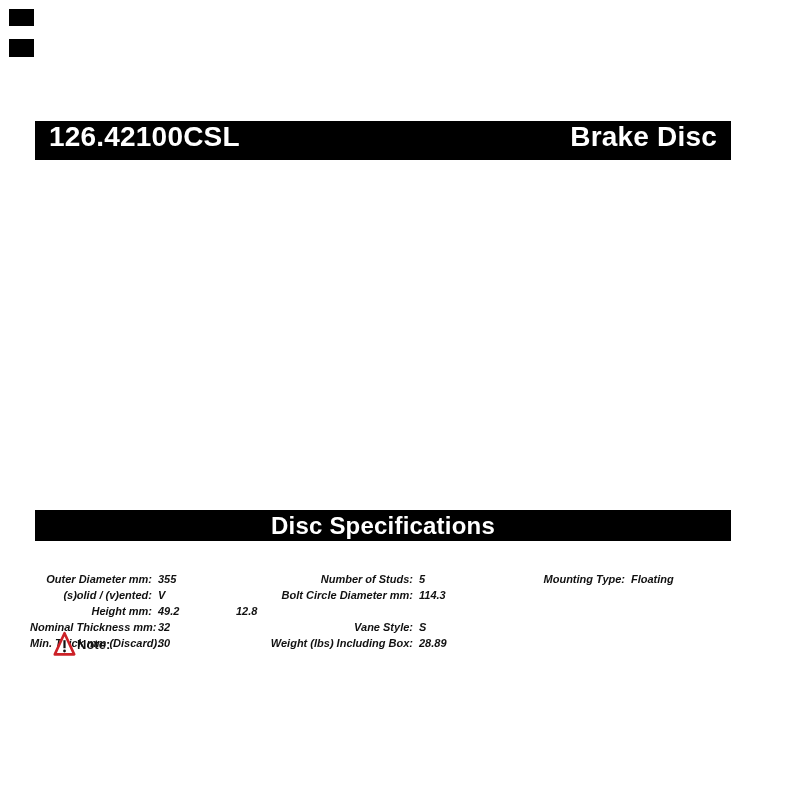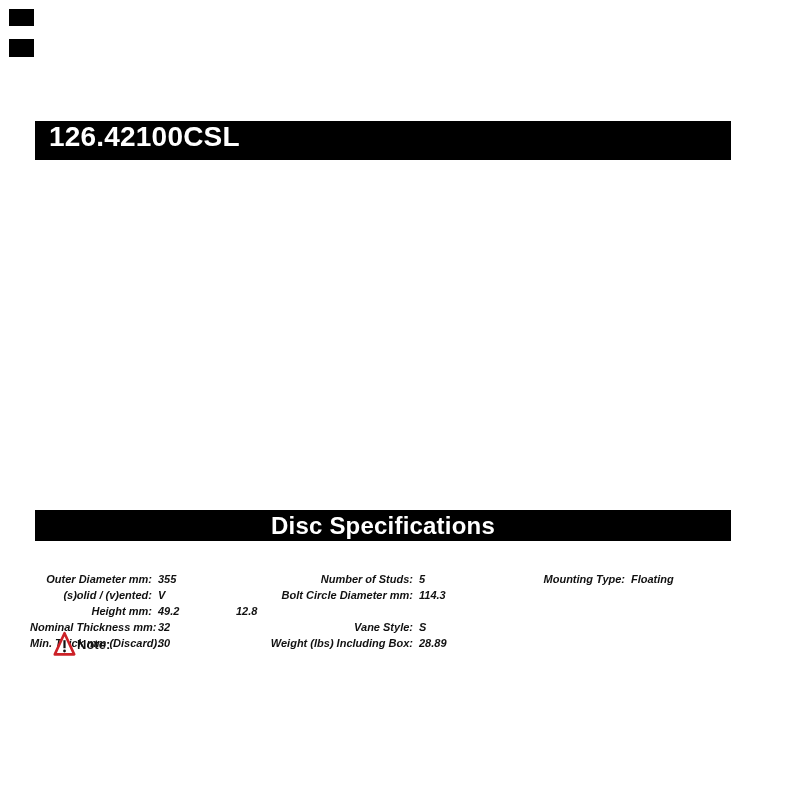--- a/index.html
+++ b/index.html
@@ -80,20 +80,21 @@
 </head>
 <body>
 
 <div class="page">
 
   <div class="reg-mark m1"></div>
   <div class="reg-mark m2"></div>
 
   <div class="header-bar">
     <span>126.42100CSL</span>
+    <span>Brake Disc</span>
   </div>
 
   <div class="section-bar">Disc Specifications</div>
 
   <div class="spec-col col-1">
     <div class="row">
       <span class="lbl">Outer Diameter mm:</span>
       <span class="val">355</span>
     </div>
     <div class="row">

